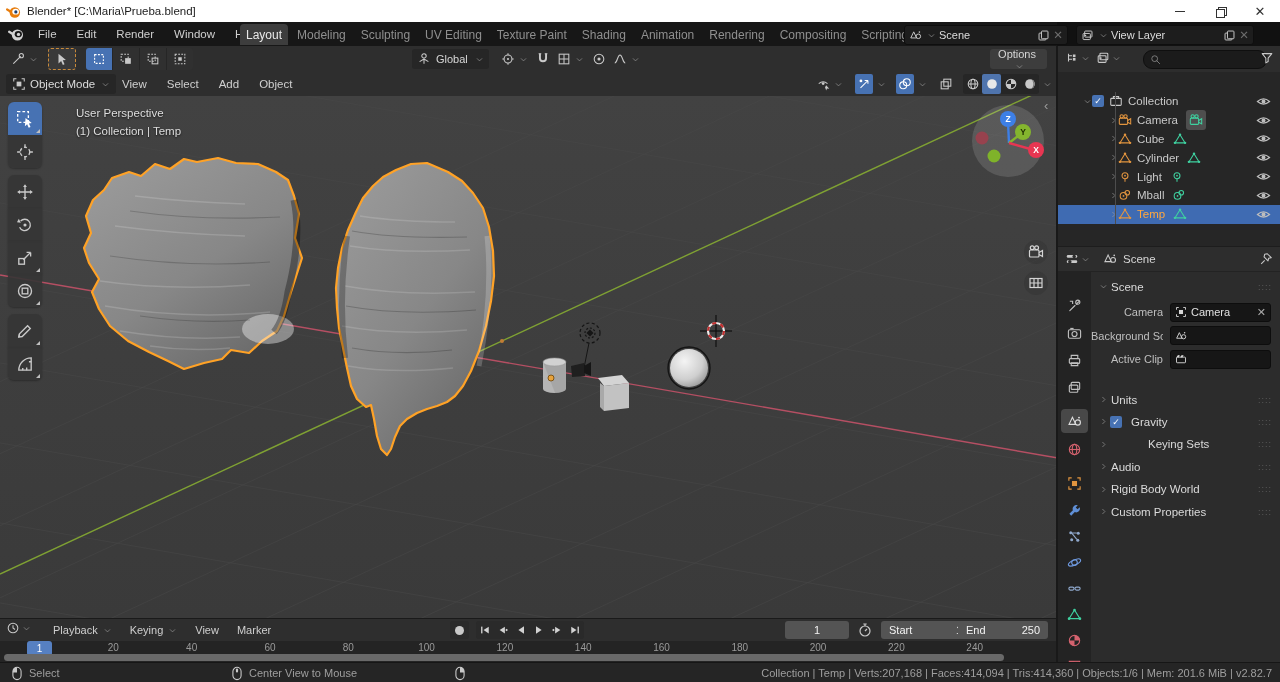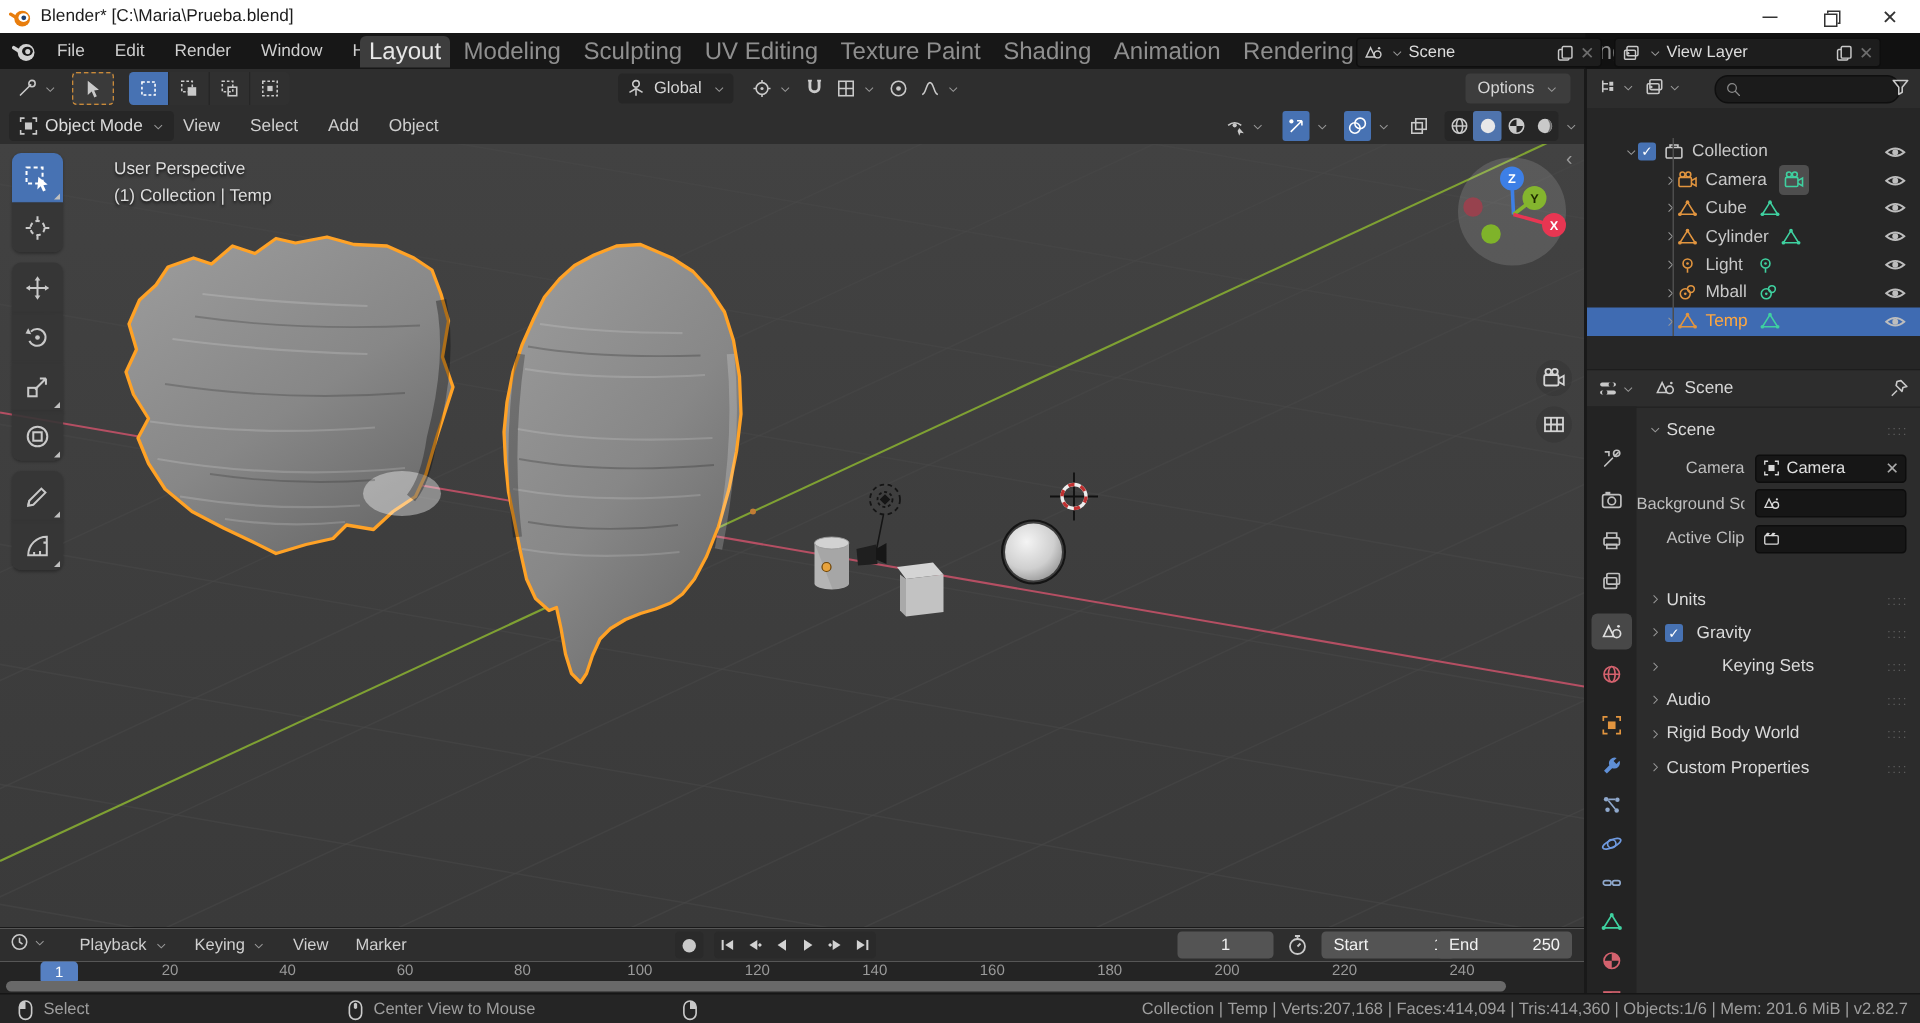--- a/index.html
+++ b/index.html
@@ -23,21 +23,21 @@
   .restore-glyph i{position:absolute;border:1px solid #333;width:7px;height:7px;display:block;}
   .restore-glyph i:first-child{left:2px;top:0;}
   .restore-glyph i:last-child{left:0;top:2px;background:#fff;}
   .close-glyph{font-size:13px;line-height:1;color:#333;}
   
   #topbar{left:0;top:22px;width:1057px;height:24px;background:#171717;}
   #topbar-logo{position:absolute;left:8px;top:4px;width:16px;height:16px;}
   #topbar-menus{position:absolute;left:28px;top:0;height:24px;display:flex;}
   .menu-item{padding:0 10px;height:24px;display:flex;align-items:center;color:#cfcfcf;font-size:11.5px;}
   #workspace-tabs{position:absolute;left:240px;top:2px;height:22px;display:flex;gap:3px;}
-  .wtab{padding:0 6px;height:21px;display:flex;align-items:center;border-radius:4px 4px 0 0;color:#8f8f8f;font-size:16px;white-space:nowrap;}
+  .wtab{padding:0 6px;height:21px;display:flex;align-items:center;border-radius:4px 4px 0 0;color:#8f8f8f;font-size:12px;white-space:nowrap;}
   .wtab.active{background:#3d3d3d;color:#e8e8e8;}
   #tab-add{color:#9a9a9a;font-size:13px;padding:0 5px;display:flex;align-items:center;}
   .id-selector{position:absolute;top:3px;height:18px;background:#1d1d1d;border:1px solid #0e0e0e;border-radius:3px;display:flex;align-items:center;padding:0 4px;gap:3px;}
   .id-selector .val{color:#dcdcdc;font-size:11px;flex:1;}
   .id-selector .ic{width:13px;height:13px;}
   .dimmed{color:#6d6d6d;}
   
   #toolsettings{left:0;top:46px;width:1058px;height:26px;background:#2e2e2e;border-bottom:1px solid #242424;}
   .ts-btn{height:20px;display:inline-flex;align-items:center;justify-content:center;border-radius:3px;gap:2px;}
   #active-tool-btn{position:absolute;left:8px;top:3px;width:32px;}
@@ -48,21 +48,21 @@
   .selmode:last-child{border-radius:0 3px 3px 0;border-right:none;}
   .selmode.active{background:#4772b3;}
   .selmode.active .ic{color:#fff;}
   #orientation-btn{position:absolute;left:412px;top:3px;background:#262626;padding:0 5px;}
   #orientation-btn .lbl{color:#d6d6d6;font-size:11px;margin:0 3px;}
   #pivot-btn{position:absolute;left:499px;top:3px;padding:0 2px;}
   #magnet-btn{position:absolute;left:533px;top:3px;width:20px;}
   #snapto-btn{position:absolute;left:555px;top:3px;width:30px;}
   #prop-btn{position:absolute;left:589px;top:3px;width:20px;}
   #propcurve-btn{position:absolute;left:611px;top:3px;width:30px;}
-  #options-btn{position:absolute;right:11px;top:3px;background:#3d3d3d;padding:0 8px;}
+  #options-btn{position:absolute;right:11px;top:3px;background:#3d3d3d;padding:0 8px;flex-direction:column;}
   #options-btn .lbl{color:#d6d6d6;font-size:11px;margin-right:3px;}
   
   #vp-header{left:0;top:72px;width:1058px;height:24px;background:#2e2e2e;border-bottom:1px solid #222;}
   #mode-dropdown{position:absolute;left:6px;top:2px;height:20px;background:#262626;border-radius:3px;display:flex;align-items:center;padding:0 6px;gap:4px;}
   #mode-dropdown .lbl{color:#dcdcdc;font-size:11.5px;}
   #vp-menus{position:absolute;left:112px;top:0;height:24px;display:flex;}
   #vp-right{position:absolute;right:6px;top:2px;height:20px;display:flex;align-items:center;gap:2px;}
   .vph-btn{height:20px;display:inline-flex;align-items:center;justify-content:center;border-radius:2px;padding:0 2px;gap:1px;}
   .vph-btn.blue{background:#4772b3;}
   .vph-btn.blue .ic{color:#fff;}

